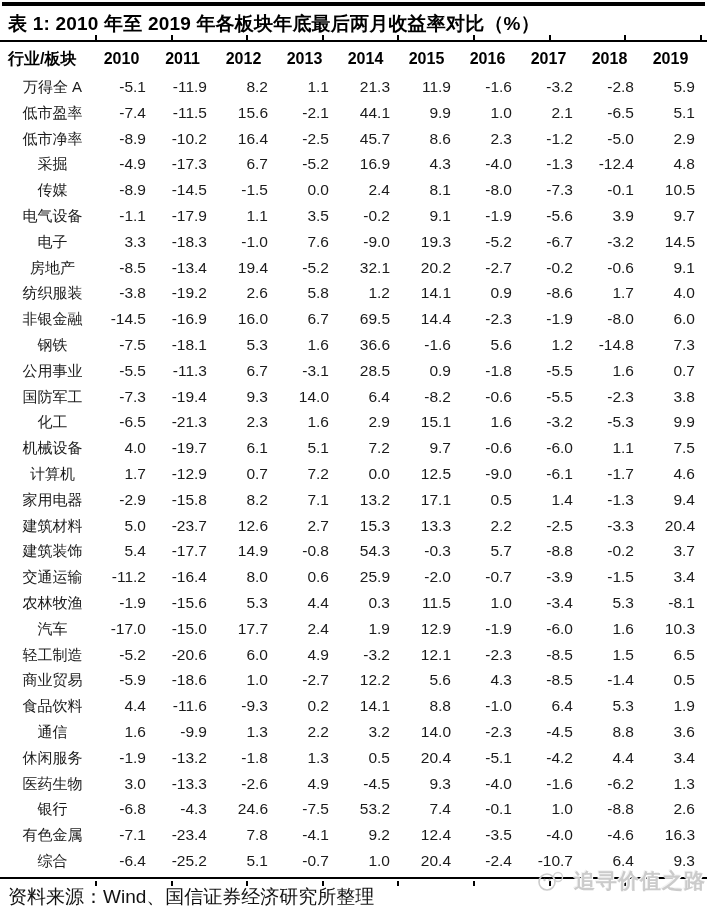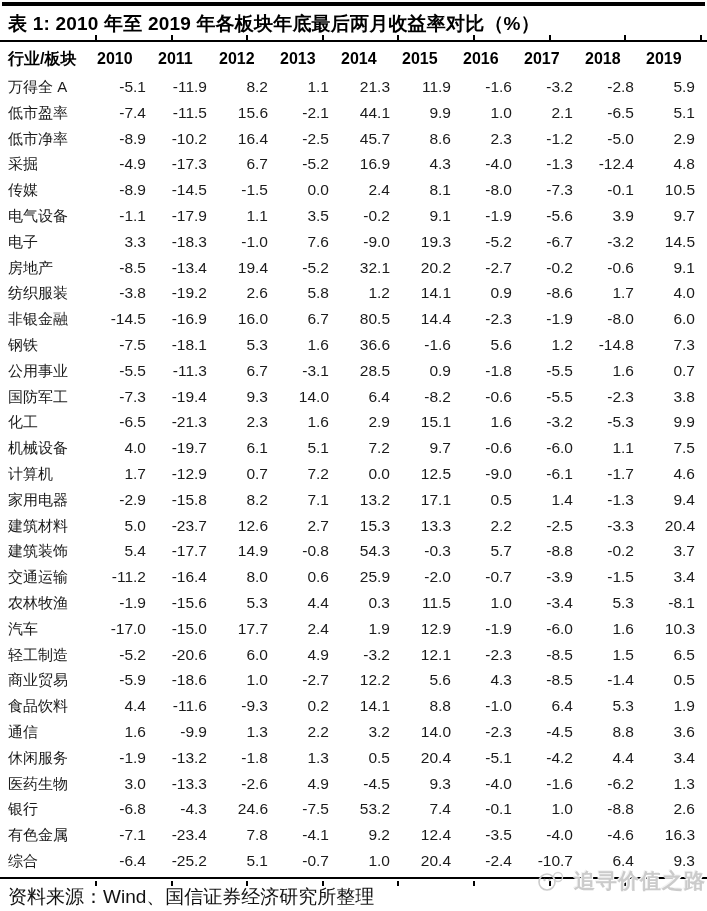--- a/index.html
+++ b/index.html
@@ -60,42 +60,42 @@
     width: 707px;
     border-collapse: collapse;
     table-layout: fixed;
   }
   table.data-table col.c-label { width: 97px; }
   table.data-table col.c-year  { width: 61px; }
   table.data-table th {
     font-size: 16px;
     font-weight: 700;
     color: #000000;
-    text-align: left;
+    text-align: center;
     height: 30px;
     line-height: 30px;
     padding: 0 12px 0 0;
     white-space: nowrap;
   }
   table.data-table th.label-col {
     text-align: left;
     padding: 0 0 0 8px;
     margin-left: 8px;
   }
   table.data-table td {
     font-size: 15.5px;
     color: #1b1b1b;
     text-align: right;
     height: 25.8px;
     line-height: 25.8px;
     padding: 0 12px 0 0;
     white-space: nowrap;
   }
   table.data-table td.label-col {
-    text-align: left;
+    text-align: center;
     padding: 0 0 0 8px;
     font-size: 15px;
   }
   .footer {
     position: absolute;
     top: 884px;
     left: 8px;
     font-size: 19px;
     color: #111111;
     white-space: nowrap;
@@ -285,21 +285,21 @@
           <td>-8.6</td>
           <td>1.7</td>
           <td>4.0</td>
         </tr>
         <tr>
           <td class="label-col">非银金融</td>
           <td>-14.5</td>
           <td>-16.9</td>
           <td>16.0</td>
           <td>6.7</td>
-          <td>80.5</td>
+          <td>69.5</td>
           <td>14.4</td>
           <td>-2.3</td>
           <td>-1.9</td>
           <td>-8.0</td>
           <td>6.0</td>
         </tr>
         <tr>
           <td class="label-col">钢铁</td>
           <td>-7.5</td>
           <td>-18.1</td>

